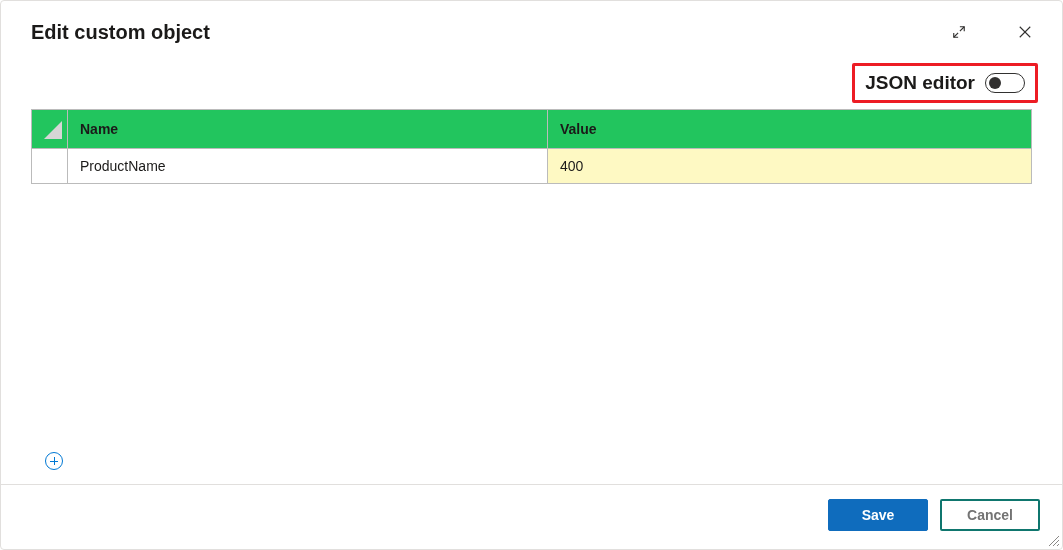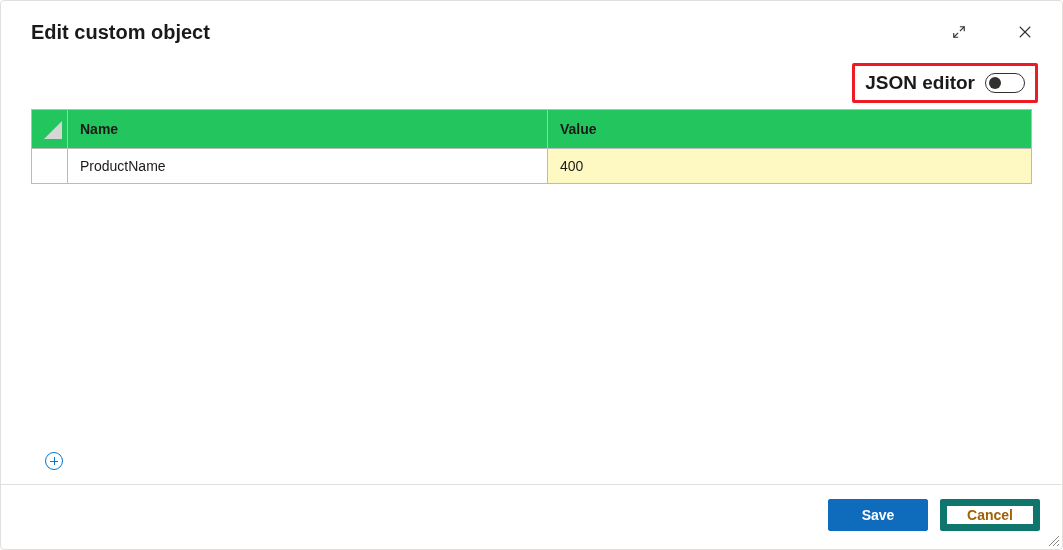--- a/index.html
+++ b/index.html
@@ -139,22 +139,22 @@
     cursor: pointer;
     display: flex; align-items: center; justify-content: center;
   }
   .btn-primary {
     background: #0f6cbd;
     color: #fff;
     border: 1px solid #0f6cbd;
   }
   .btn-secondary {
     background: #fff;
-    color: #a16207;
-    border: 7px solid #0f766e;
+    color: #737373;
+    border: 2px solid #0f766e;
   }
   .resize-grip {
     position: absolute;
     right: 2px; bottom: 2px;
     width: 14px; height: 14px;
     cursor: nwse-resize;
   }
   .resize-grip svg { width:14px; height:14px; stroke:#8a8886; }
 </style>
 </head>

